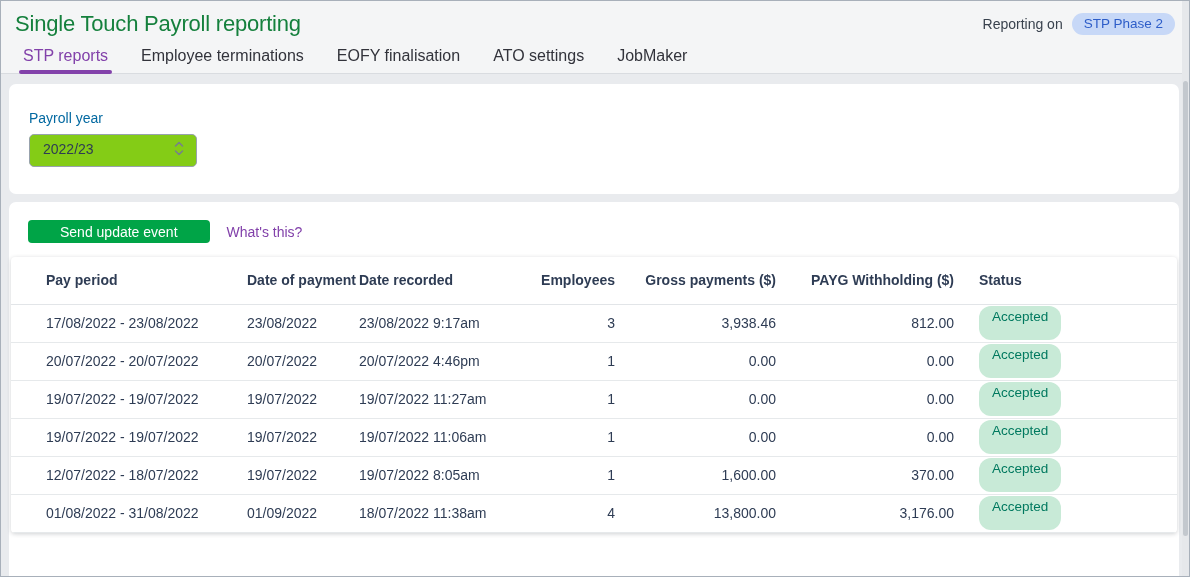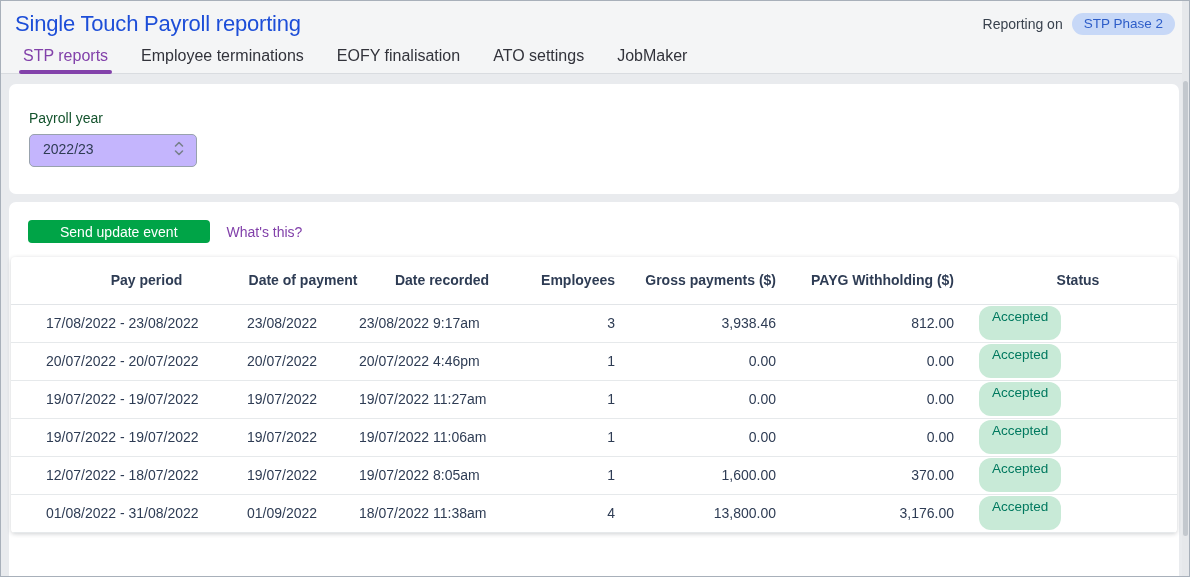--- a/index.html
+++ b/index.html
@@ -8,50 +8,50 @@
     font-family: "Liberation Sans", sans-serif;
     background:#e9ebee;
     border:1px solid #a8b0ba;
     overflow:hidden;
     position:relative;
     color:#2e3c54;
   }
   
   .header-band { background:#f4f5f6; }
   .title-row { display:flex; justify-content:space-between; align-items:center; padding:10px 14px 4px 14px; }
-  .page-title { font-size:22px; font-weight:400; color:#1d4ed8; letter-spacing:-0.2px; }
+  .page-title { font-size:22px; font-weight:400; color:#15803d; letter-spacing:-0.2px; }
   .reporting { display:flex; align-items:center; gap:9px; font-size:14px; color:#39424e; }
   .phase-badge { background:#c7d8f7; color:#2d5dc8; font-size:13.5px; padding:3px 12px 4px; border-radius:12px; }
   .tabbar { display:flex; gap:25px; padding:0 0 0 18px; border-bottom:1px solid #d9dce0; }
   .tab { font-size:16px; color:#32333b; padding:6px 4px 8px 4px; position:relative; cursor:pointer; }
   .tab.active { color:#8241aa; }
   .tab.active::after { content:""; position:absolute; left:0; right:0; bottom:-1px; height:4px; border-radius:2px; background:#8241aa; }
   
   .content { padding:10px 10px 0 8px; }
   .panel { background:#fff; border-radius:7px; }
   .panel-filter { height:110px; padding:26px 20px; margin-bottom:8px; }
-  .field-label { font-size:14px; color:#14532d; margin-bottom:8px; }
+  .field-label { font-size:14px; color:#0369a1; margin-bottom:8px; }
   .select {
-    width:168px; height:33px; border:1px solid #98a2ad; border-radius:5px; background:#c4b5fd;
+    width:168px; height:33px; border:1px solid #98a2ad; border-radius:5px; background:#84cc16;
     display:flex; align-items:center; justify-content:space-between;
     padding:0 11px 4px 13px; font-size:14px; color:#2e3c54; cursor:pointer;
   }
   .panel-main { height:385px; border-radius:7px; padding-top:18px; }
   .actions { display:flex; align-items:center; gap:17px; padding:0 19px; margin-bottom:14px; }
   .btn-green {
     background:#00a447; color:#fff; border:none; border-radius:4px;
     font-family:"Liberation Sans", sans-serif; font-size:14px;
     height:23px; padding:0 32px; cursor:pointer;
   }
   .link { color:#8241aa; font-size:14px; text-decoration:none; cursor:pointer; }
   
   .table-card { margin:0 2px; background:#fff; border-radius:4px; box-shadow:0 1px 4px rgba(40,50,60,0.22); overflow:hidden; }
   table { width:100%; border-collapse:collapse; table-layout:fixed; font-size:14px; color:#2e3c54; }
   th {
-    font-weight:700; line-height:1.55; text-align:center; vertical-align:middle;
+    font-weight:700; line-height:1.55; text-align:left; vertical-align:middle;
     padding:13px 0 12px 0; border-bottom:1px solid #e2e5e8;
   }
   td { height:38px; padding:0; border-bottom:1px solid #e6e9eb; vertical-align:middle; }
   .c-first { padding-left:35px; }
   .c-right { text-align:right; }
   .c-status { padding-left:25px; }
   .pill { display:inline-block; background:#c8ead7; color:#00795f; font-size:13.5px; padding:3px 13px 16px; border-radius:12px; }
   tr.data-row { cursor:pointer; }
   
   .scroll-track { position:absolute; top:0; right:0; width:7px; height:575px; background:#e6e8eb; }

